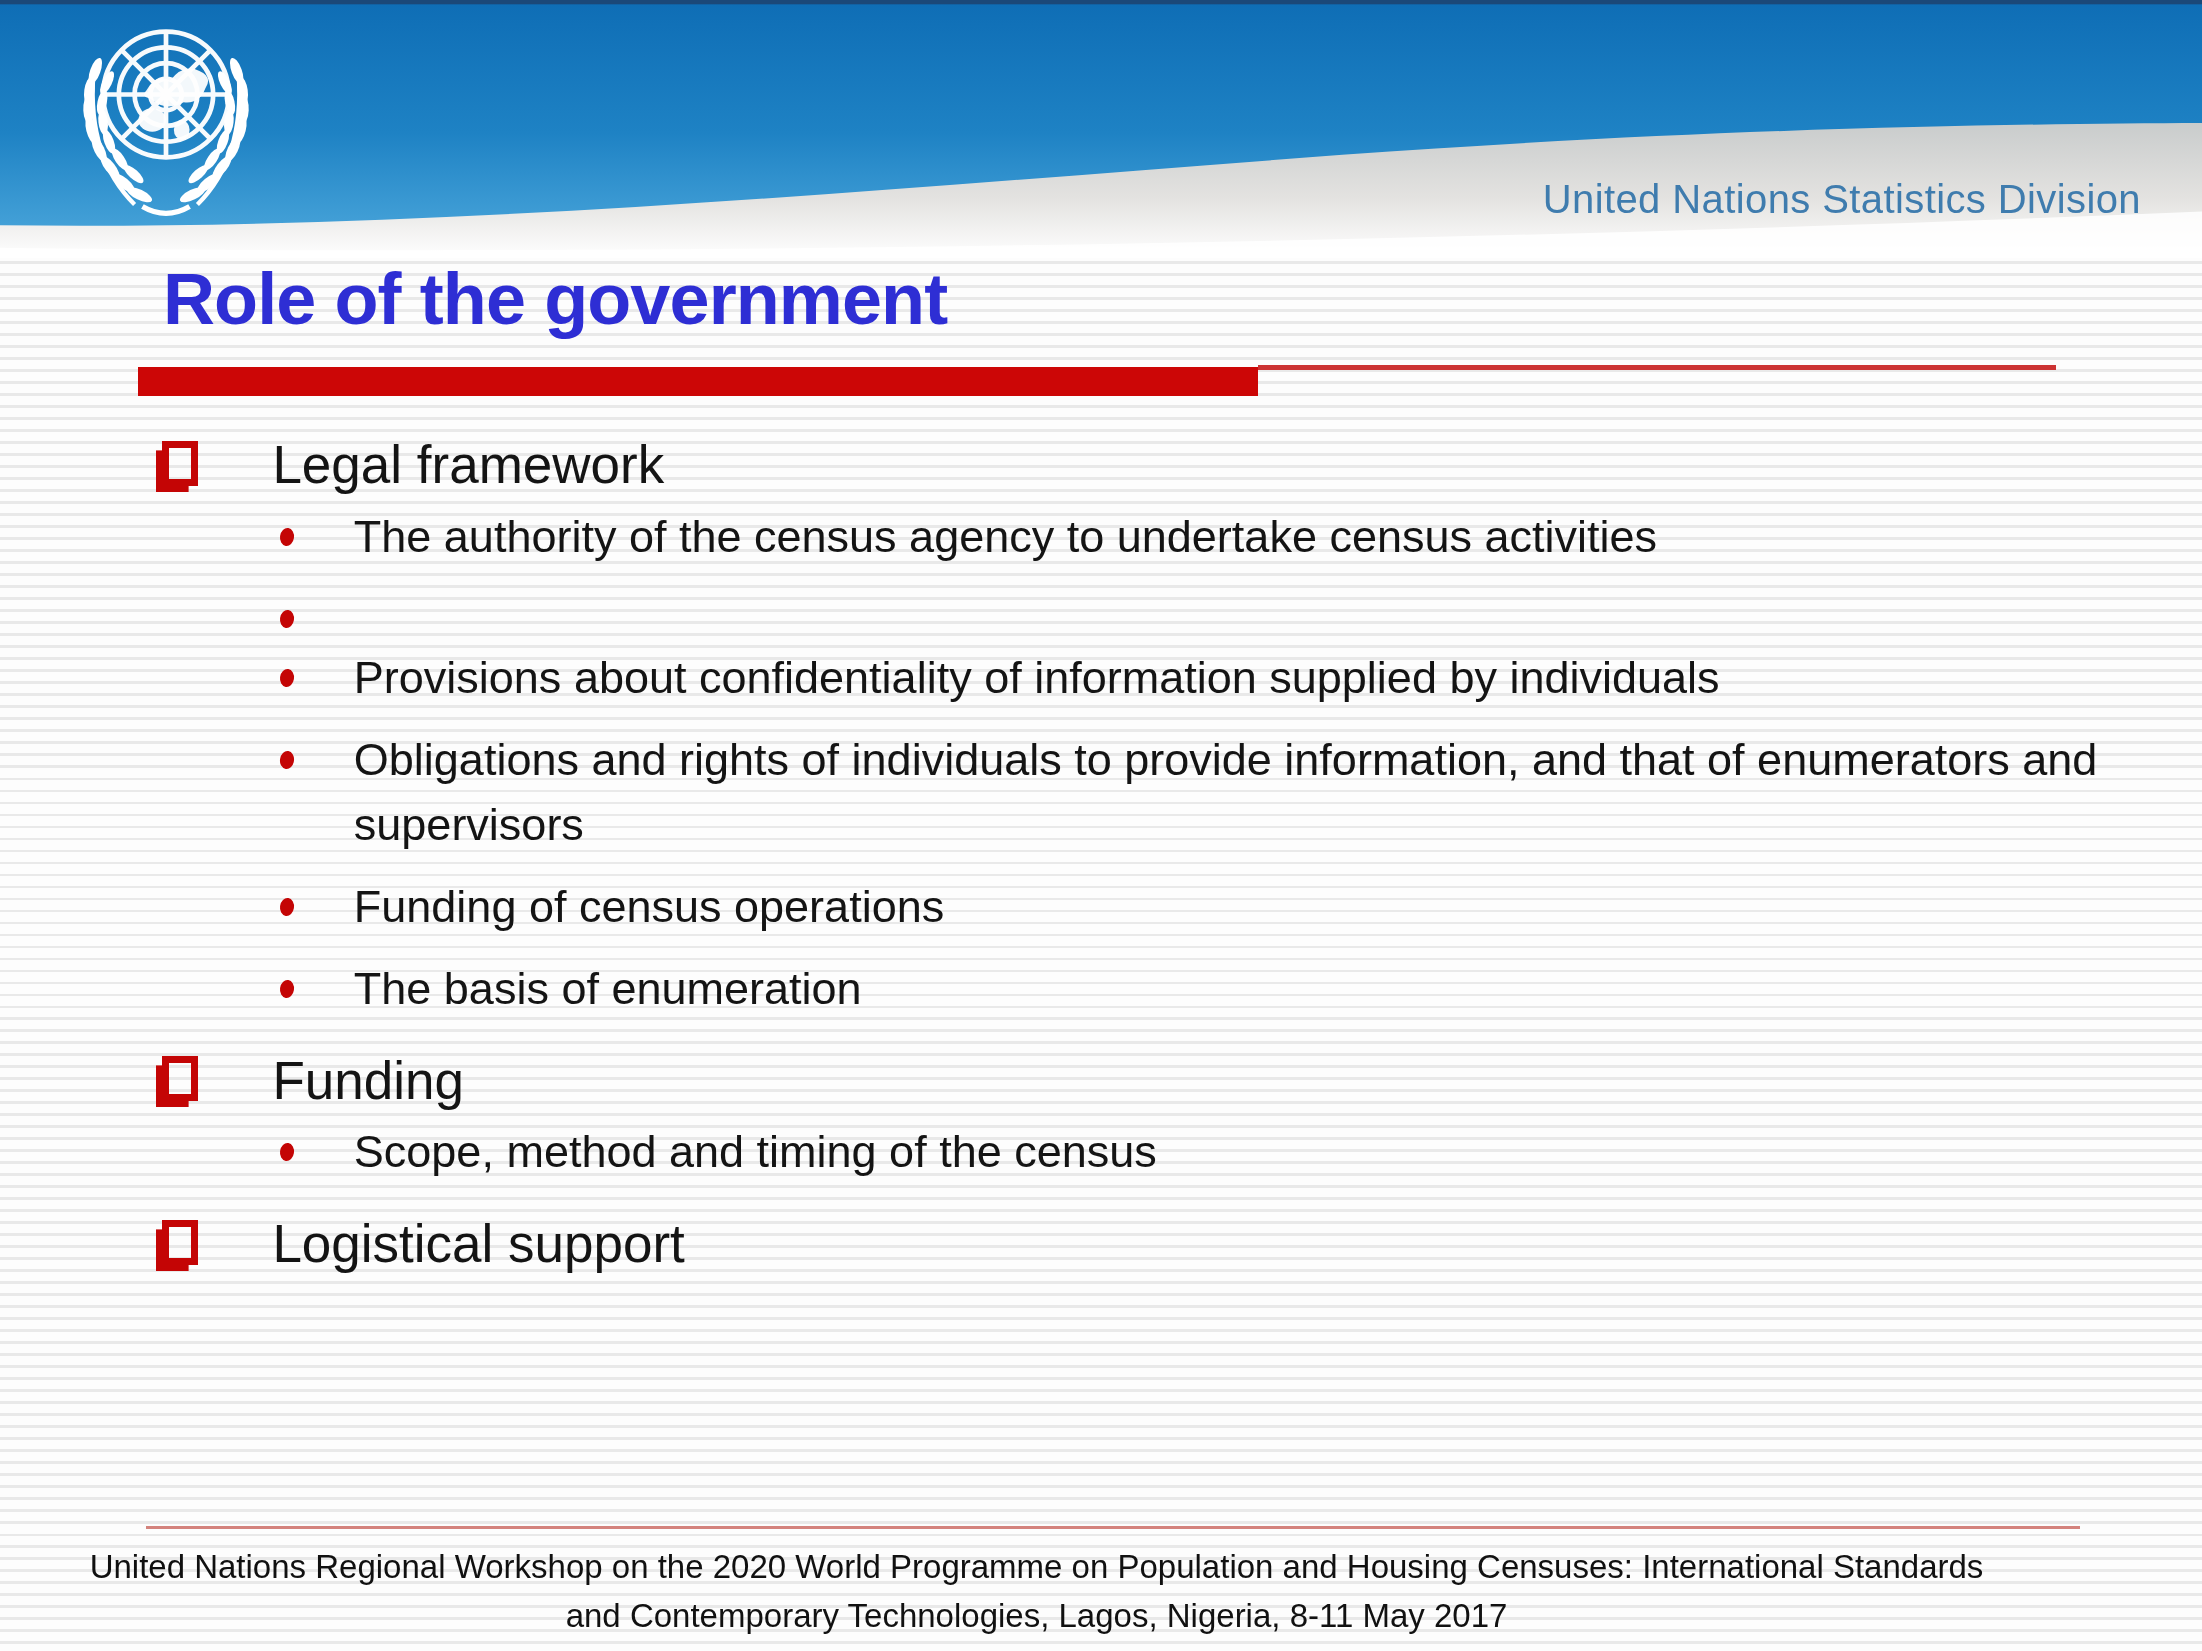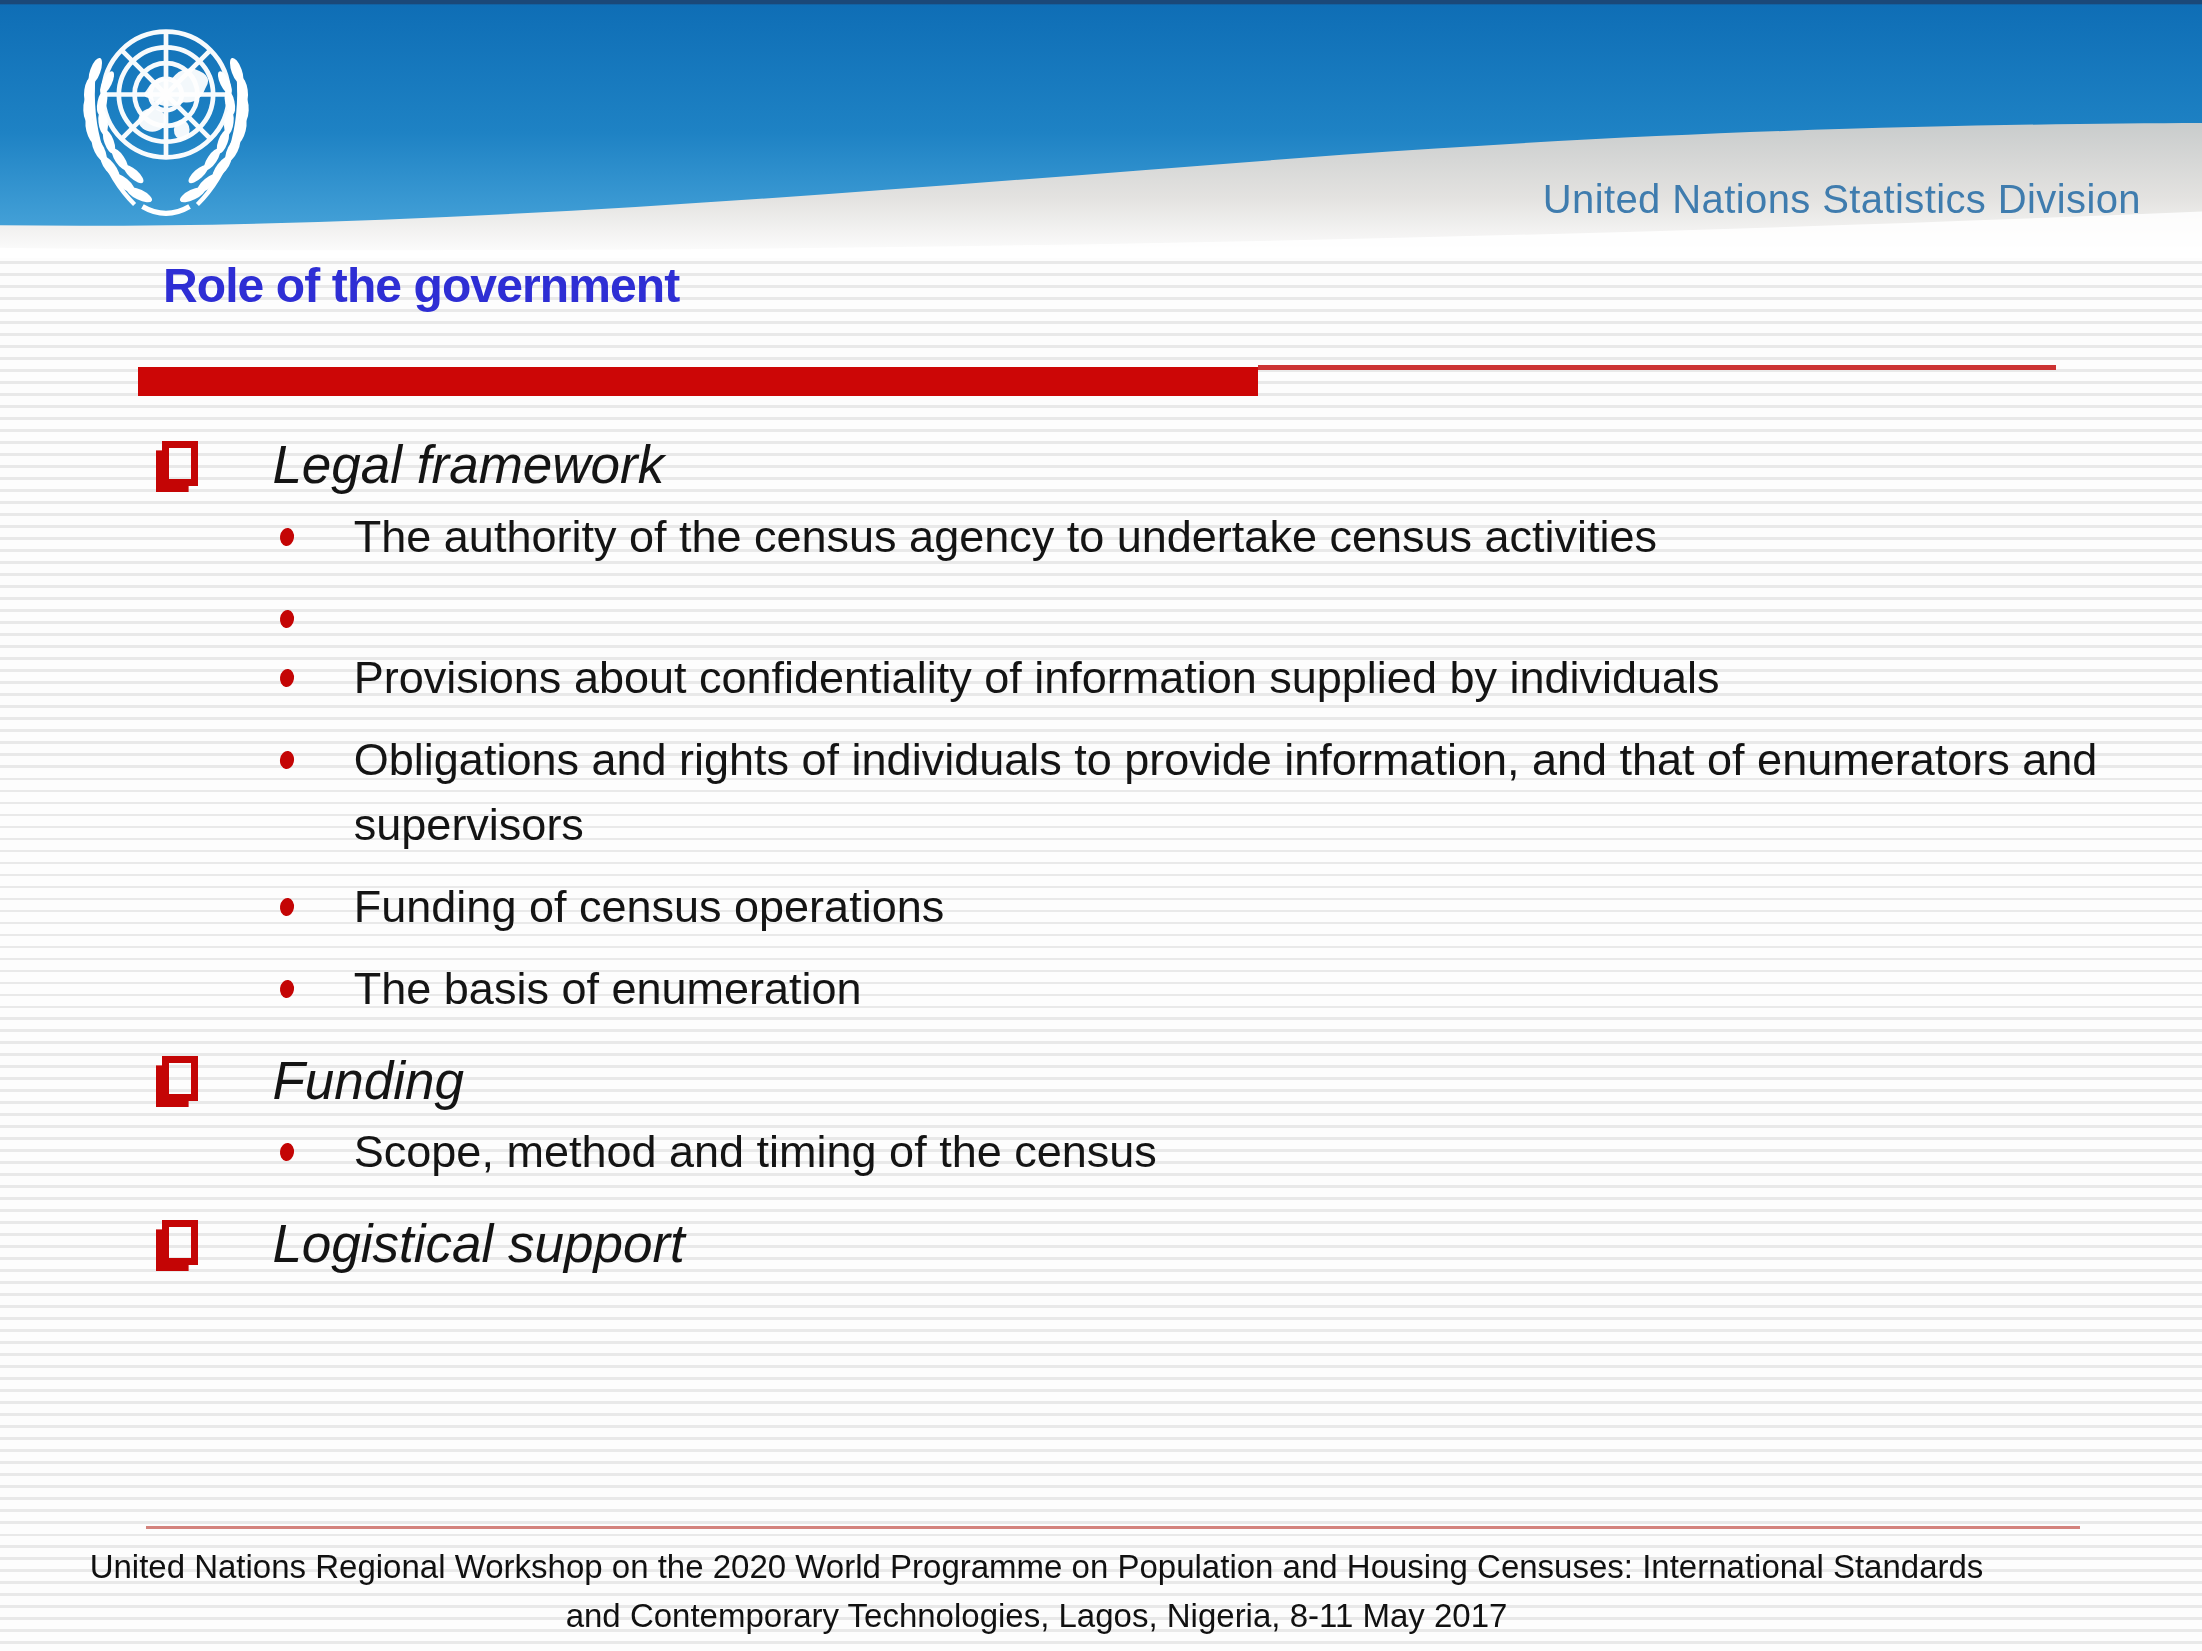--- a/index.html
+++ b/index.html
@@ -22,36 +22,36 @@
     position:absolute;top:177px;right:62px;
     font-size:40px;font-weight:400;letter-spacing:0.4px;
     color:#3f7cae;
   }
   .un-emblem{position:absolute;left:67px;top:12px;width:198px;height:220px;}
   .un-emblem svg{width:100%;height:100%;display:block;}
 
   
   .page-title{
     position:absolute;left:163px;top:258px;
-    font-size:48px;font-weight:700;letter-spacing:-0.9px;
+    font-size:72px;font-weight:700;letter-spacing:-0.9px;
     color:#2e2ed4;
   }
   .title-bar-thick{
     position:absolute;left:138px;top:367px;
     width:1120px;height:29px;background:#cc0606;
   }
   .title-bar-thin{
     position:absolute;left:1258px;top:365px;
     width:798px;height:5.2px;background:#cc3333;
   }
 
   
   .content{position:absolute;left:0;top:405px;width:2203px;}
   .row{display:flex;align-items:flex-start;}
-  .row.l1{padding-left:162px;margin:29px 0 8.6px 0;font-style:italic;}
+  .row.l1{padding-left:162px;margin:29px 0 8.6px 0;}
   .row.l1 .txt{
     font-size:53px;line-height:61px;color:#141414;margin-left:74px;
   }
   .row.l2{padding-left:280px;margin:0 0 17px 0;}
   .row.l2 .txt{
     font-size:45px;line-height:65px;color:#141414;
     margin-left:60px;max-width:1772px;
   }
   .checkbox-bullet{
     flex:0 0 auto;

